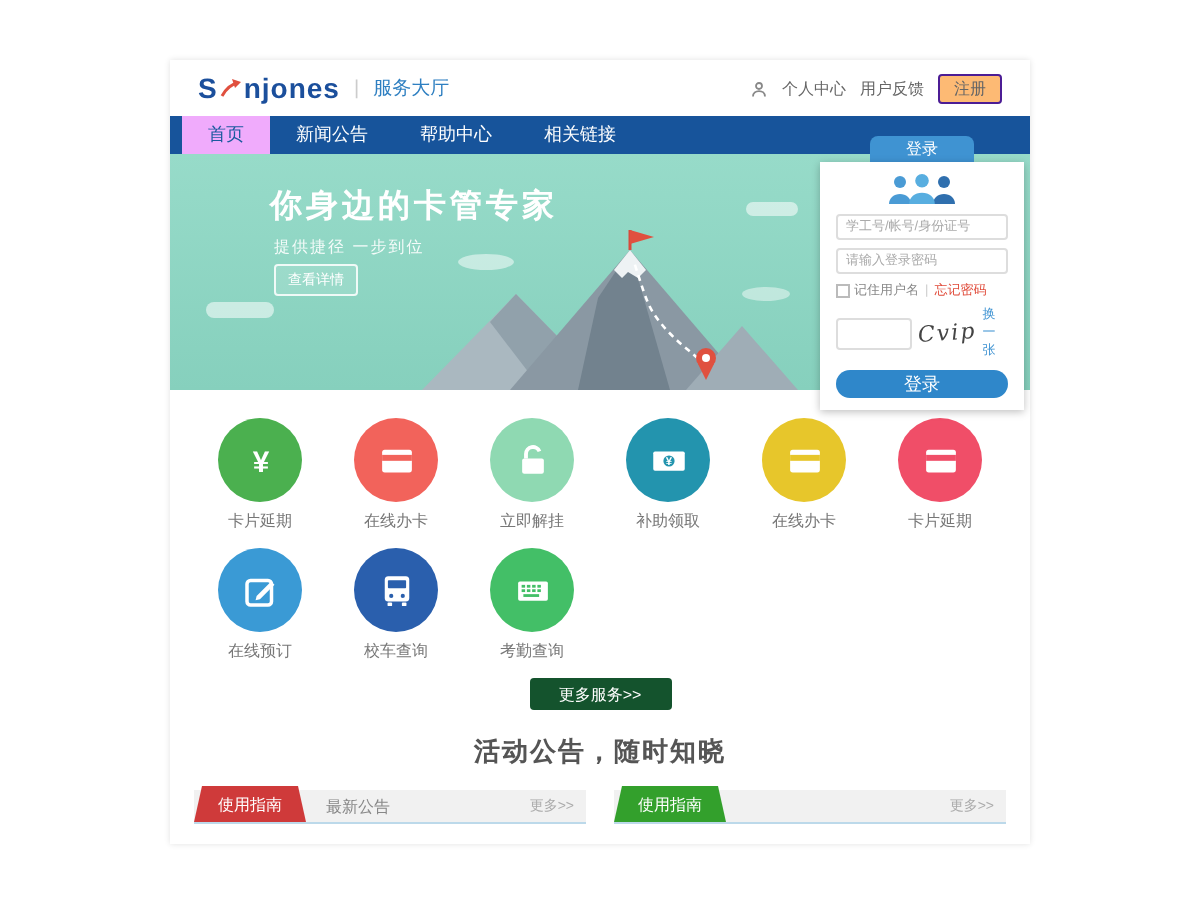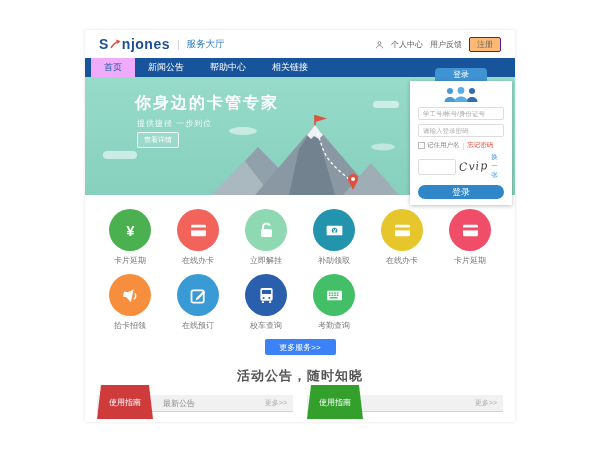--- a/index.html
+++ b/index.html
@@ -57,31 +57,31 @@
   .login-btn{margin-top:5px;width:100%;height:14px;background:#2f87ca;border:none;border-radius:7px;
              color:#fff;font-size:9px;display:flex;align-items:center;justify-content:center;cursor:pointer;font-family:inherit;}
 
   
   .services{background:#fff;padding-top:6px;}
   .svc-title{margin:4px 0 0;text-align:center;font-size:13px;color:#555;font-weight:bold;letter-spacing:1px;}
   .svc-grid{width:408px;margin:8px auto 0;display:flex;flex-wrap:wrap;}
   .svc-item{width:68px;display:flex;flex-direction:column;align-items:center;margin-bottom:8px;cursor:pointer;}
   .svc-circle{width:42px;height:42px;border-radius:50%;display:flex;align-items:center;justify-content:center;}
   .svc-label{font-size:8px;color:#777;margin-top:4px;}
-  .more-btn{display:flex;width:71px;height:16px;margin:0 auto;background:#3b82f6;border:none;border-radius:2px;
+  .more-btn{display:flex;width:71px;height:16px;margin:0 auto;background:#14532d;border:none;border-radius:2px;
             color:#fff;font-size:8px;align-items:center;justify-content:center;cursor:pointer;font-family:inherit;}
 
   
   .ann{margin-top:12px;}
   .ann-title{margin:0;text-align:center;font-size:13px;color:#555;font-weight:bold;letter-spacing:1px;}
   .ann-panels{display:flex;gap:14px;margin:10px 12px 0;}
   .panel{flex:1;}
   .panel-bar{position:relative;height:16px;background:#f1f1f1;border-bottom:1px solid #bcd9ea;
              display:flex;align-items:center;}
-  .ribbon{height:34px;margin-top:-2px;padding:0 12px;display:flex;align-items:center;color:#fff;font-size:8px;
+  .ribbon{height:18px;margin-top:-2px;padding:0 12px;display:flex;align-items:center;color:#fff;font-size:8px;
           cursor:pointer;clip-path:polygon(4px 0,calc(100% - 4px) 0,100% 100%,0 100%);}
   .ribbon.red{background:#cf3a3a;}
   .ribbon.green{background:#33a02c;}
   .panel-tab{font-size:8px;color:#888;margin-left:10px;cursor:pointer;}
   .panel-more{margin-left:auto;font-size:7px;color:#aaa;margin-right:6px;cursor:pointer;text-decoration:none;}
 </style>
 </head>
 <body>
 
 <div class="canvas">
@@ -232,31 +232,20 @@
           <div class="svc-item">
             <div class="svc-circle" style="background: rgb(240, 78, 104); --c: #f04e68;">
               <svg width="21" height="21" viewBox="0 0 24 24">
                 <rect x="3.5" y="5.5" width="17" height="13" rx="1.5" fill="#fff"></rect>
                 <rect x="3.5" y="8.5" width="17" height="3.4" fill="var(--c)"></rect>
               </svg>
             </div>
             <span class="svc-label">卡片延期</span>
           </div>
           <div class="svc-item">
-            <div class="svc-circle" style="background: rgb(247, 142, 61); --c: #f78e3d;">
-              <svg width="21" height="21" viewBox="0 0 24 24">
-                <g transform="rotate(12 12 12)">
-                  <path d="M14 4.5v15l-6-4.5H4.8a1 1 0 0 1-1-1v-4a1 1 0 0 1 1-1H8z" fill="#fff"></path>
-                  <path d="M16.5 8.5a5 5 0 0 1 0 7" stroke="#fff" stroke-width="1.8" fill="none"></path>
-                </g>
-              </svg>
-            </div>
-            <span class="svc-label">拾卡招领</span>
-          </div>
-          <div class="svc-item">
             <div class="svc-circle" style="background: rgb(58, 154, 213); --c: #3a9ad5;">
               <svg width="21" height="21" viewBox="0 0 24 24">
                 <rect x="4" y="6" width="14" height="14" rx="2" fill="none" stroke="#fff" stroke-width="2"></rect>
                 <path d="M9.5 14.8l8.3-8.3 1.9 1.9-8.3 8.3-2.5.6z" fill="#fff"></path>
               </svg>
             </div>
             <span class="svc-label">在线预订</span>
           </div>
           <div class="svc-item">
             <div class="svc-circle" style="background: rgb(42, 95, 173); --c: #2a5fad;">

